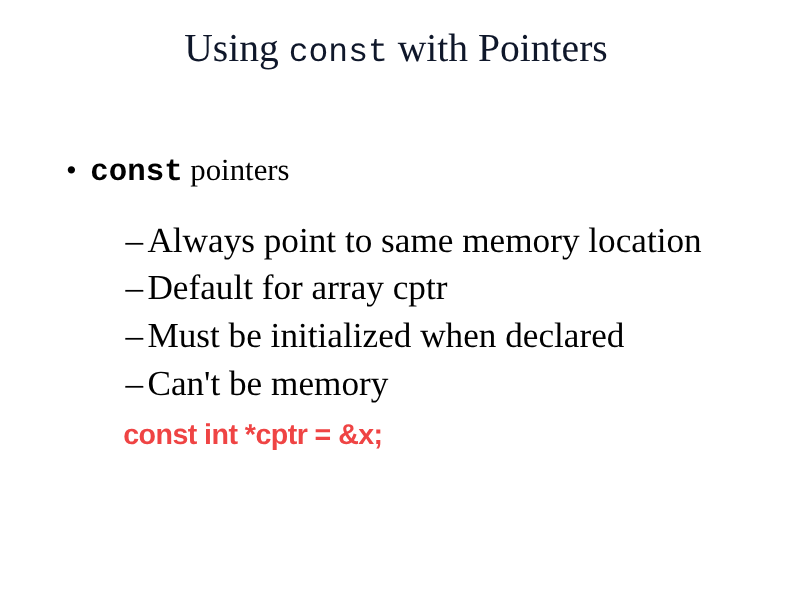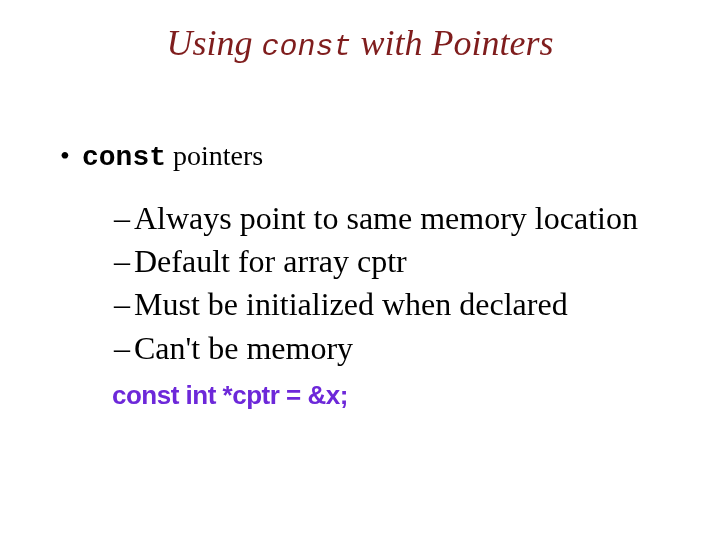--- a/index.html
+++ b/index.html
@@ -18,22 +18,21 @@
     box-sizing: border-box;
   }
   .title {
     position: absolute;
     top: 22px;
     left: 0;
     width: 720px;
     text-align: center;
     font-size: 36px;
     font-weight: 400;
-    color: #7f1d1d;
-    font-style: italic;
+    color: #0f172a;
   }
   .title .kw {
     font-family: "Courier New", Courier, monospace;
     font-size: 30px;
   }
   .body {
     position: absolute;
     top: 140px;
     left: 60px;
     width: 600px;
@@ -60,21 +59,21 @@
     display: inline-block;
     width: 20px;
   }
   .code-line {
     position: absolute;
     top: 380px;
     left: 112px;
     font-family: Arial, Helvetica, sans-serif;
     font-weight: 900;
     font-size: 26px;
-    color: #6d28d9;
+    color: #ef4444;
     letter-spacing: -0.5px;
   }
 </style>
 </head>
 <body>
 
 <div class="slide">
 
   <div class="title">
     <span>Using </span><span class="kw">const</span><span> with Pointers</span>

